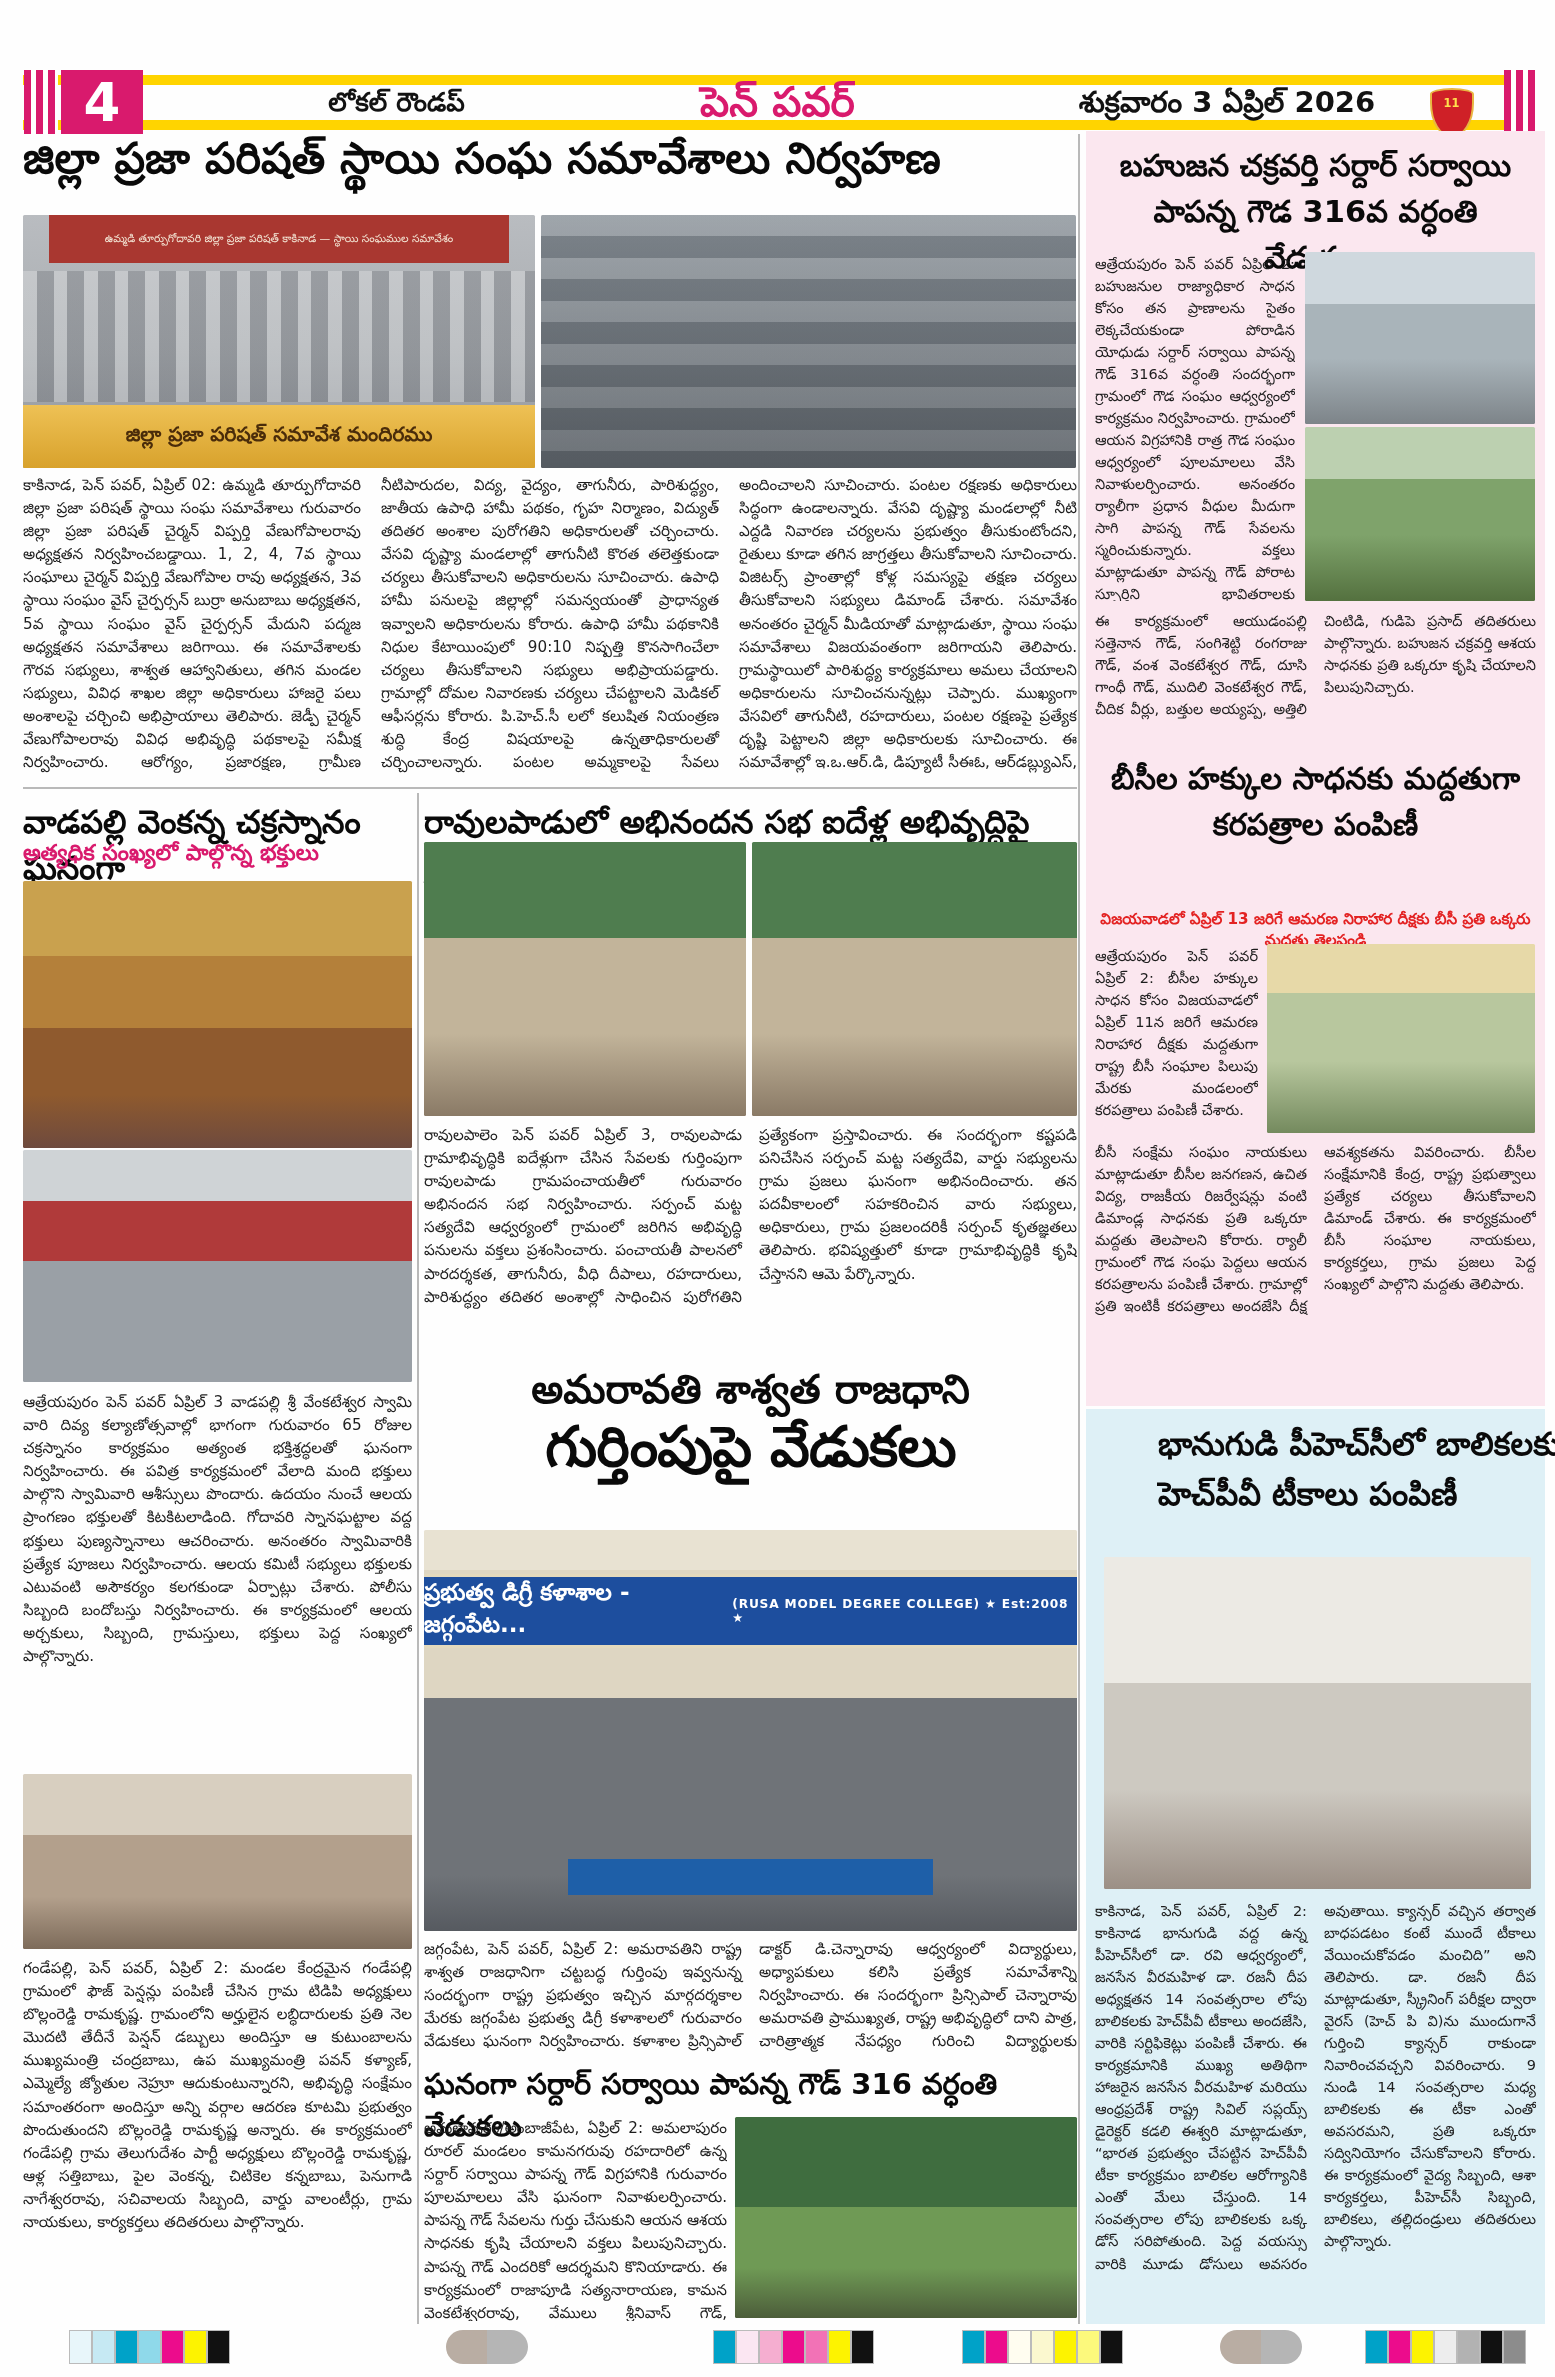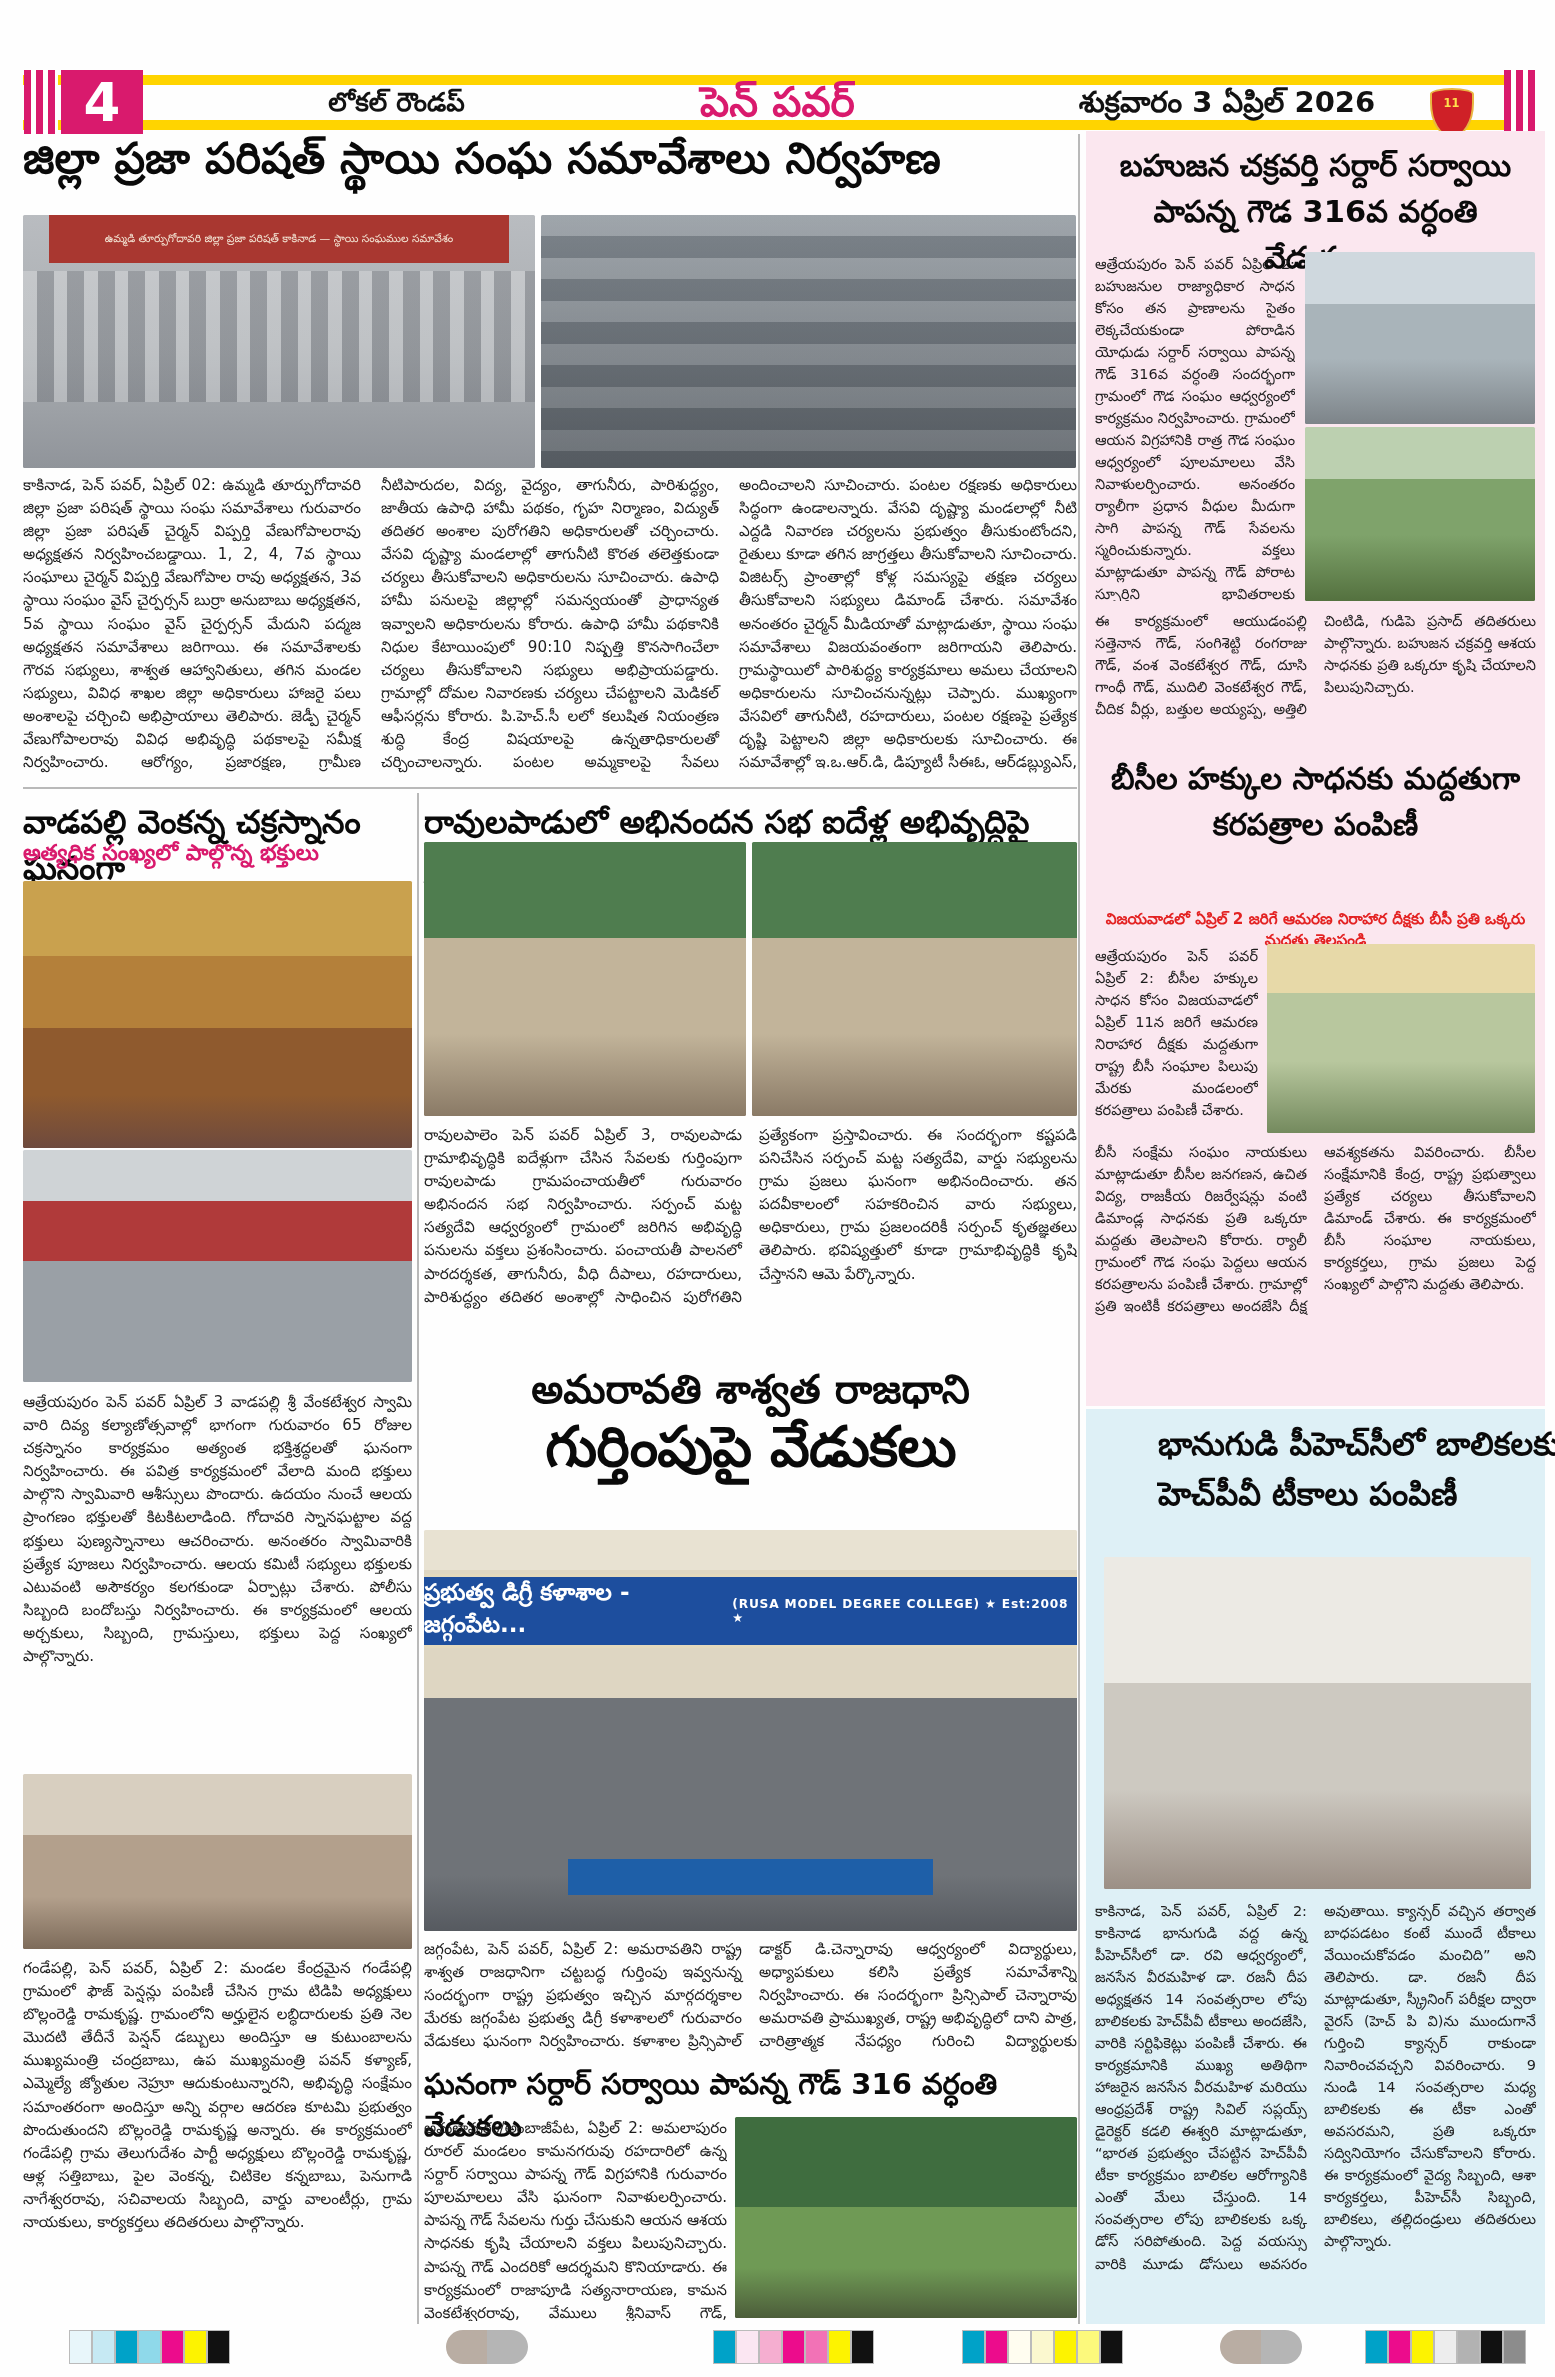--- a/index.html
+++ b/index.html
@@ -89,32 +89,33 @@
   <div class="block" style="left: 1086px; top: 1409px; width: 459px; height: 915px; background: rgb(222, 240, 246);"></div>
 
   <div class="vrule" style="left:1078px;top:134px;height:2190px;"></div>
   <div class="vrule" style="left:417px;top:793px;height:1531px;"></div>
   <div class="hrule" style="left:23px;top:787px;width:1054px;"></div>
 
   <div class="hl-main" style="left:23px;top:134px;width:1054px;">జిల్లా ప్రజా పరిషత్ స్థాయి సంఘ సమావేశాలు నిర్వహణ</div>
   <div class="ph ph-main1" style="left:23px;top:215px;width:512px;height:253px;">
     <div class="banner-red">ఉమ్మడి తూర్పుగోదావరి జిల్లా ప్రజా పరిషత్ కాకినాడ — స్థాయి సంఘముల సమావేశం</div>
     <div class="dais"></div>
+    <div class="board-yellow">జిల్లా ప్రజా పరిషత్ సమావేశ మందిరము</div>
   </div>
   <div class="ph ph-main2" style="left:541px;top:215px;width:535px;height:253px;"></div>
   <div class="body cols3" style="left:23px;top:474px;width:1054px;height:313px;">కాకినాడ, పెన్ పవర్, ఏప్రిల్ 02: ఉమ్మడి తూర్పుగోదావరి జిల్లా ప్రజా పరిషత్ స్థాయి సంఘ సమావేశాలు గురువారం జిల్లా ప్రజా పరిషత్ చైర్మన్ విప్పర్తి వేణుగోపాలరావు అధ్యక్షతన నిర్వహించబడ్డాయి. 1, 2, 4, 7వ స్థాయి సంఘాలు చైర్మన్ విప్పర్తి వేణుగోపాల రావు అధ్యక్షతన, 3వ స్థాయి సంఘం వైస్ చైర్పర్సన్ బుర్రా అనుబాబు అధ్యక్షతన, 5వ స్థాయి సంఘం వైస్ చైర్పర్సన్ మేదుని పద్మజ అధ్యక్షతన సమావేశాలు జరిగాయి. ఈ సమావేశాలకు గౌరవ సభ్యులు, శాశ్వత ఆహ్వానితులు, తగిన మండల సభ్యులు, వివిధ శాఖల జిల్లా అధికారులు హాజరై పలు అంశాలపై చర్చించి అభిప్రాయాలు తెలిపారు. జెడ్పీ చైర్మన్ వేణుగోపాలరావు వివిధ అభివృద్ధి పథకాలపై సమీక్ష నిర్వహించారు. ఆరోగ్యం, ప్రజారక్షణ, గ్రామీణ నీటిపారుదల, విద్య, వైద్యం, తాగునీరు, పారిశుద్ధ్యం, జాతీయ ఉపాధి హామీ పథకం, గృహ నిర్మాణం, విద్యుత్ తదితర అంశాల పురోగతిని అధికారులతో చర్చించారు. వేసవి దృష్ట్యా మండలాల్లో తాగునీటి కొరత తలెత్తకుండా చర్యలు తీసుకోవాలని అధికారులను సూచించారు. ఉపాధి హామీ పనులపై జిల్లాల్లో సమన్వయంతో ప్రాధాన్యత ఇవ్వాలని అధికారులను కోరారు. ఉపాధి హామీ పథకానికి నిధుల కేటాయింపులో 90:10 నిష్పత్తి కొనసాగించేలా చర్యలు తీసుకోవాలని సభ్యులు అభిప్రాయపడ్డారు. గ్రామాల్లో దోమల నివారణకు చర్యలు చేపట్టాలని మెడికల్ ఆఫీసర్లను కోరారు. పి.హెచ్.సీ లలో కలుషిత నియంత్రణ శుద్ధి కేంద్ర విషయాలపై ఉన్నతాధికారులతో చర్చించాలన్నారు. పంటల అమ్మకాలపై సేవలు అందించాలని సూచించారు. పంటల రక్షణకు అధికారులు సిద్ధంగా ఉండాలన్నారు. వేసవి దృష్ట్యా మండలాల్లో నీటి ఎద్దడి నివారణ చర్యలను ప్రభుత్వం తీసుకుంటోందని, రైతులు కూడా తగిన జాగ్రత్తలు తీసుకోవాలని సూచించారు. విజిటర్స్ ప్రాంతాల్లో కోళ్ల సమస్యపై తక్షణ చర్యలు తీసుకోవాలని సభ్యులు డిమాండ్ చేశారు. సమావేశం అనంతరం చైర్మన్ మీడియాతో మాట్లాడుతూ, స్థాయి సంఘ సమావేశాలు విజయవంతంగా జరిగాయని తెలిపారు. గ్రామస్థాయిలో పారిశుద్ధ్య కార్యక్రమాలు అమలు చేయాలని అధికారులను సూచించనున్నట్లు చెప్పారు. ముఖ్యంగా వేసవిలో తాగునీటి, రహదారులు, పంటల రక్షణపై ప్రత్యేక దృష్టి పెట్టాలని జిల్లా అధికారులకు సూచించారు. ఈ సమావేశాల్లో ఇ.ఒ.ఆర్.డి, డిప్యూటీ సీఈఓ, ఆర్‌డబ్ల్యుఎస్, వివిధ శాఖల అధికారులు, జిల్లా పరిషత్ సిబ్బంది బాధ్యులు తదితరులు పాల్గొన్నారు.</div>
 
   <div class="hl-right" style="left:1103px;top:143px;width:425px;">బహుజన చక్రవర్తి సర్దార్ సర్వాయి పాపన్న గౌడ 316వ వర్ధంతి వేడుకలు</div>
   <div class="ph ph-procession" style="left:1305px;top:252px;width:230px;height:172px;"></div>
   <div class="ph ph-statue" style="left:1305px;top:427px;width:230px;height:174px;"></div>
   <div class="body sm" style="left:1095px;top:253px;width:200px;height:348px;">ఆత్రేయపురం పెన్ పవర్ ఏప్రిల్ 2: బహుజనుల రాజ్యాధికార సాధన కోసం తన ప్రాణాలను సైతం లెక్కచేయకుండా పోరాడిన యోధుడు సర్దార్ సర్వాయి పాపన్న గౌడ్ 316వ వర్ధంతి సందర్భంగా గ్రామంలో గౌడ సంఘం ఆధ్వర్యంలో కార్యక్రమం నిర్వహించారు. గ్రామంలో ఆయన విగ్రహానికి రాత్ర గౌడ సంఘం ఆధ్వర్యంలో పూలమాలలు వేసి నివాళులర్పించారు. అనంతరం ర్యాలీగా ప్రధాన వీధుల మీదుగా సాగి పాపన్న గౌడ్ సేవలను స్మరించుకున్నారు. వక్తలు మాట్లాడుతూ పాపన్న గౌడ్ పోరాట స్ఫూర్తిని భావితరాలకు అందించాలని కోరారు.</div>
   <div class="body sm cols2" style="left:1095px;top:610px;width:441px;height:166px;">ఈ కార్యక్రమంలో ఆయుడంపల్లి సత్తెనాన గౌడ్, సంగిశెట్టి రంగరాజు గౌడ్, వంశ వెంకటేశ్వర గౌడ్, దూసి గాంధీ గౌడ్, ముదిలి వెంకటేశ్వర గౌడ్, చీదిక వీర్లు, బత్తుల అయ్యప్ప, అత్తిలి చింటిడి, గుడిపె ప్రసాద్ తదితరులు పాల్గొన్నారు. బహుజన చక్రవర్తి ఆశయ సాధనకు ప్రతి ఒక్కరూ కృషి చేయాలని పిలుపునిచ్చారు.</div>
 
   <div class="hl-right" style="left:1103px;top:756px;width:425px;">బీసీల హక్కుల సాధనకు మద్దతుగా కరపత్రాల పంపిణీ</div>
-  <div class="subhead-red" style="left: 1095px; top: 909px; width: 441px; color: rgb(227, 34, 34);">విజయవాడలో ఏప్రిల్ 2 జరిగే ఆమరణ నిరాహార దీక్షకు బీసీ ప్రతి ఒక్కరు మద్దతు తెలపండి</div>
+  <div class="subhead-red" style="left: 1095px; top: 909px; width: 441px; color: rgb(227, 34, 34);">విజయవాడలో ఏప్రిల్ 13 జరిగే ఆమరణ నిరాహార దీక్షకు బీసీ ప్రతి ఒక్కరు మద్దతు తెలపండి</div>
   <div class="ph ph-sapling" style="left:1267px;top:944px;width:268px;height:189px;"></div>
   <div class="body sm" style="left:1095px;top:945px;width:163px;height:188px;">ఆత్రేయపురం పెన్ పవర్ ఏప్రిల్ 2: బీసీల హక్కుల సాధన కోసం విజయవాడలో ఏప్రిల్ 11న జరిగే ఆమరణ నిరాహార దీక్షకు మద్దతుగా రాష్ట్ర బీసీ సంఘాల పిలుపు మేరకు మండలంలో కరపత్రాలు పంపిణీ చేశారు.</div>
   <div class="body sm cols2" style="left:1095px;top:1141px;width:441px;height:258px;">బీసీ సంక్షేమ సంఘం నాయకులు మాట్లాడుతూ బీసీల జనగణన, ఉచిత విద్య, రాజకీయ రిజర్వేషన్లు వంటి డిమాండ్ల సాధనకు ప్రతి ఒక్కరూ మద్దతు తెలపాలని కోరారు. ర్యాలీ గ్రామంలో గౌడ సంఘ పెద్దలు ఆయన కరపత్రాలను పంపిణీ చేశారు. గ్రామాల్లో ప్రతి ఇంటికీ కరపత్రాలు అందజేసి దీక్ష ఆవశ్యకతను వివరించారు. బీసీల సంక్షేమానికి కేంద్ర, రాష్ట్ర ప్రభుత్వాలు ప్రత్యేక చర్యలు తీసుకోవాలని డిమాండ్ చేశారు. ఈ కార్యక్రమంలో బీసీ సంఘాల నాయకులు, కార్యకర్తలు, గ్రామ ప్రజలు పెద్ద సంఖ్యలో పాల్గొని మద్దతు తెలిపారు.</div>
 
   <div class="hl-right-l" style="left:1158px;top:1420px;width:438px;">భానుగుడి పీహెచ్‌సీలో బాలికలకు హెచ్‌పీవీ టీకాలు పంపిణీ</div>
   <div class="ph ph-clinic" style="left:1104px;top:1557px;width:427px;height:332px;"></div>
   <div class="body sm cols2" style="left:1095px;top:1900px;width:441px;height:419px;">కాకినాడ, పెన్ పవర్, ఏప్రిల్ 2: కాకినాడ భానుగుడి వద్ద ఉన్న పీహెచ్‌సీలో డా. రవి ఆధ్వర్యంలో, జనసేన వీరమహిళ డా. రజనీ దీప అధ్యక్షతన 14 సంవత్సరాల లోపు బాలికలకు హెచ్‌పీవీ టీకాలు అందజేసి, వారికి సర్టిఫికెట్లు పంపిణీ చేశారు. ఈ కార్యక్రమానికి ముఖ్య అతిథిగా హాజరైన జనసేన వీరమహిళ మరియు ఆంధ్రప్రదేశ్ రాష్ట్ర సివిల్ సప్లయ్స్ డైరెక్టర్ కడలి ఈశ్వరి మాట్లాడుతూ, “భారత ప్రభుత్వం చేపట్టిన హెచ్‌పీవీ టీకా కార్యక్రమం బాలికల ఆరోగ్యానికి ఎంతో మేలు చేస్తుంది. 14 సంవత్సరాల లోపు బాలికలకు ఒక్క డోస్ సరిపోతుంది. పెద్ద వయస్సు వారికి మూడు డోసులు అవసరం అవుతాయి. క్యాన్సర్ వచ్చిన తర్వాత బాధపడటం కంటే ముందే టీకాలు వేయించుకోవడం మంచిది” అని తెలిపారు. డా. రజనీ దీప మాట్లాడుతూ, స్క్రీనింగ్ పరీక్షల ద్వారా వైరస్ (హెచ్ పి వి)ను ముందుగానే గుర్తించి క్యాన్సర్ రాకుండా నివారించవచ్చని వివరించారు. 9 నుండి 14 సంవత్సరాల మధ్య బాలికలకు ఈ టీకా ఎంతో అవసరమని, ప్రతి ఒక్కరూ సద్వినియోగం చేసుకోవాలని కోరారు. ఈ కార్యక్రమంలో వైద్య సిబ్బంది, ఆశా కార్యకర్తలు, పీహెచ్‌సీ సిబ్బంది, బాలికలు, తల్లిదండ్రులు తదితరులు పాల్గొన్నారు.</div>
 
   <div class="hl-sec" style="left:23px;top:799px;width:389px;">వాడపల్లి వెంకన్న చక్రస్నానం ఘనంగా</div>
   <div class="subhead-mag" style="left: 23px; top: 840px; width: 389px; color: rgb(217, 26, 109);">అత్యధిక సంఖ్యలో పాల్గొన్న భక్తులు</div>

